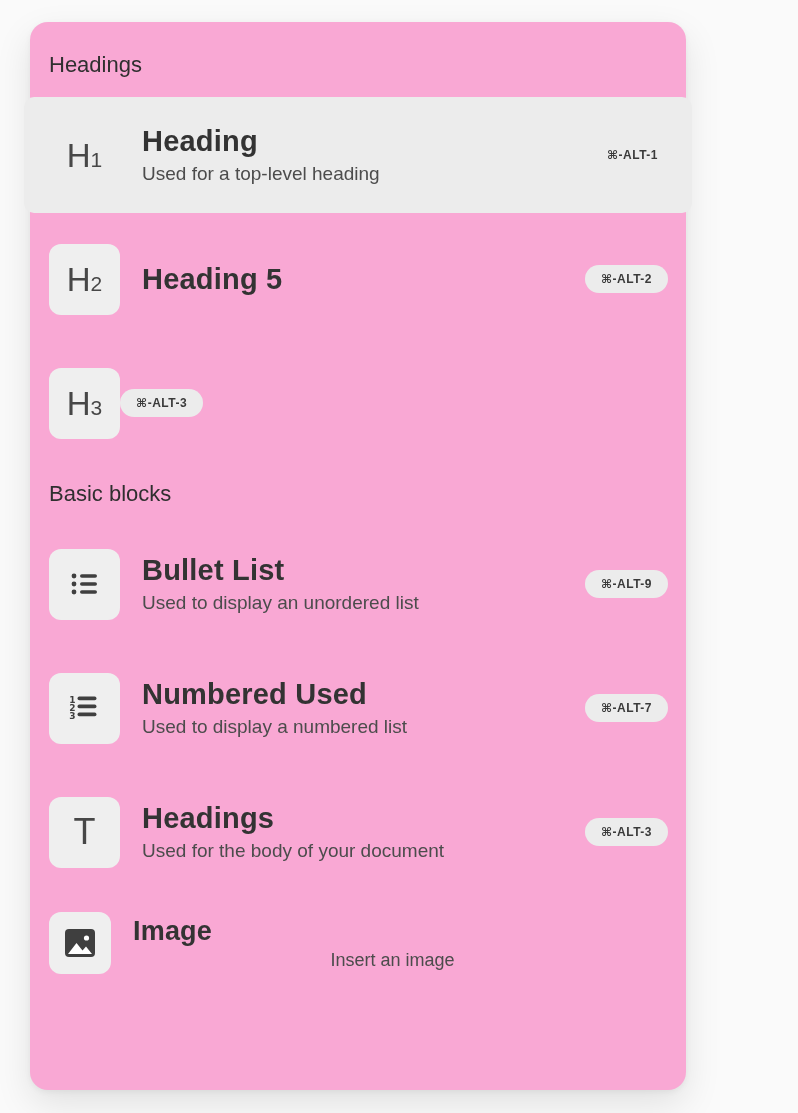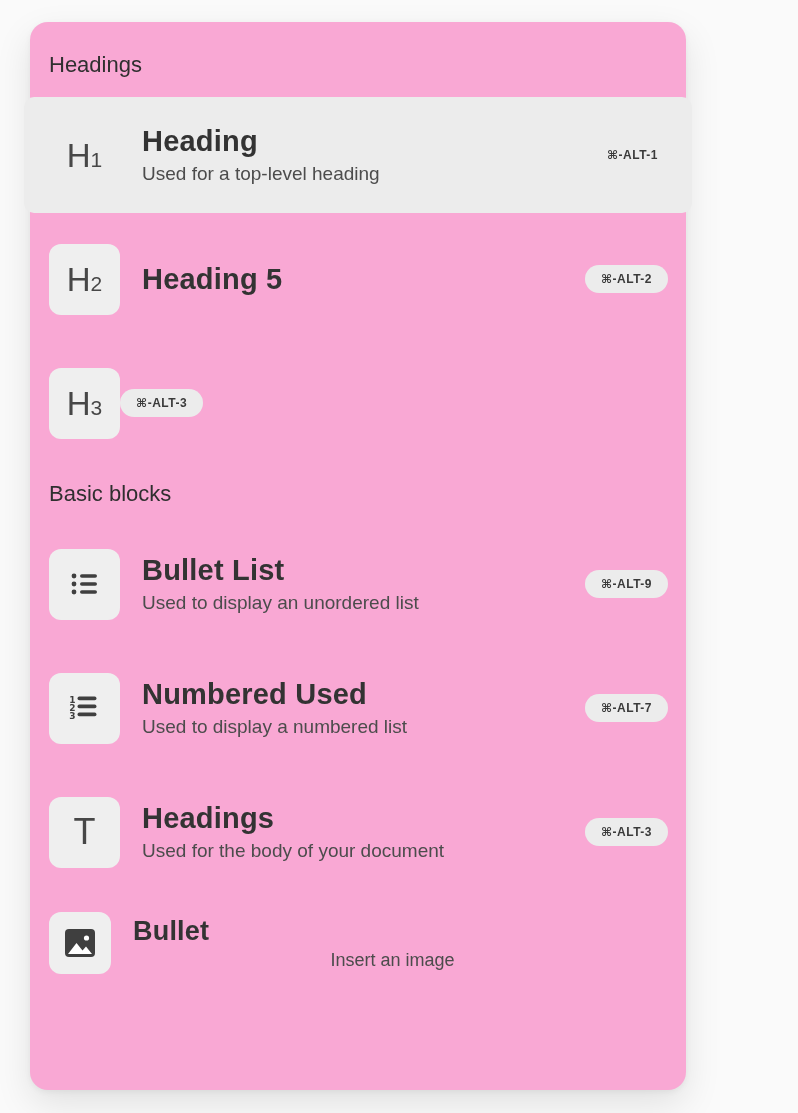--- a/index.html
+++ b/index.html
@@ -171,21 +171,21 @@
 
       <div class="row compact">
         <div class="tile">
           <svg width="34" height="32" viewBox="0 0 34 32" aria-hidden="true">
             <rect x="2" y="2" width="30" height="28" rx="4" fill="#3f3f3f"></rect>
             <path d="M5 27 L13.5 16 L19.5 23.5 L23 19.5 L29 27 Z" fill="#ffffff"></path>
             <circle cx="23.5" cy="11" r="2.6" fill="#ffffff"></circle>
           </svg>
         </div>
         <div class="texts">
-          <div class="title">Bullet</div>
+          <div class="title">Image</div>
           <div class="desc">Insert an image</div>
         </div>
       </div>
 
     </div>
   </section>
 
 </div>
 
 </body></html>

